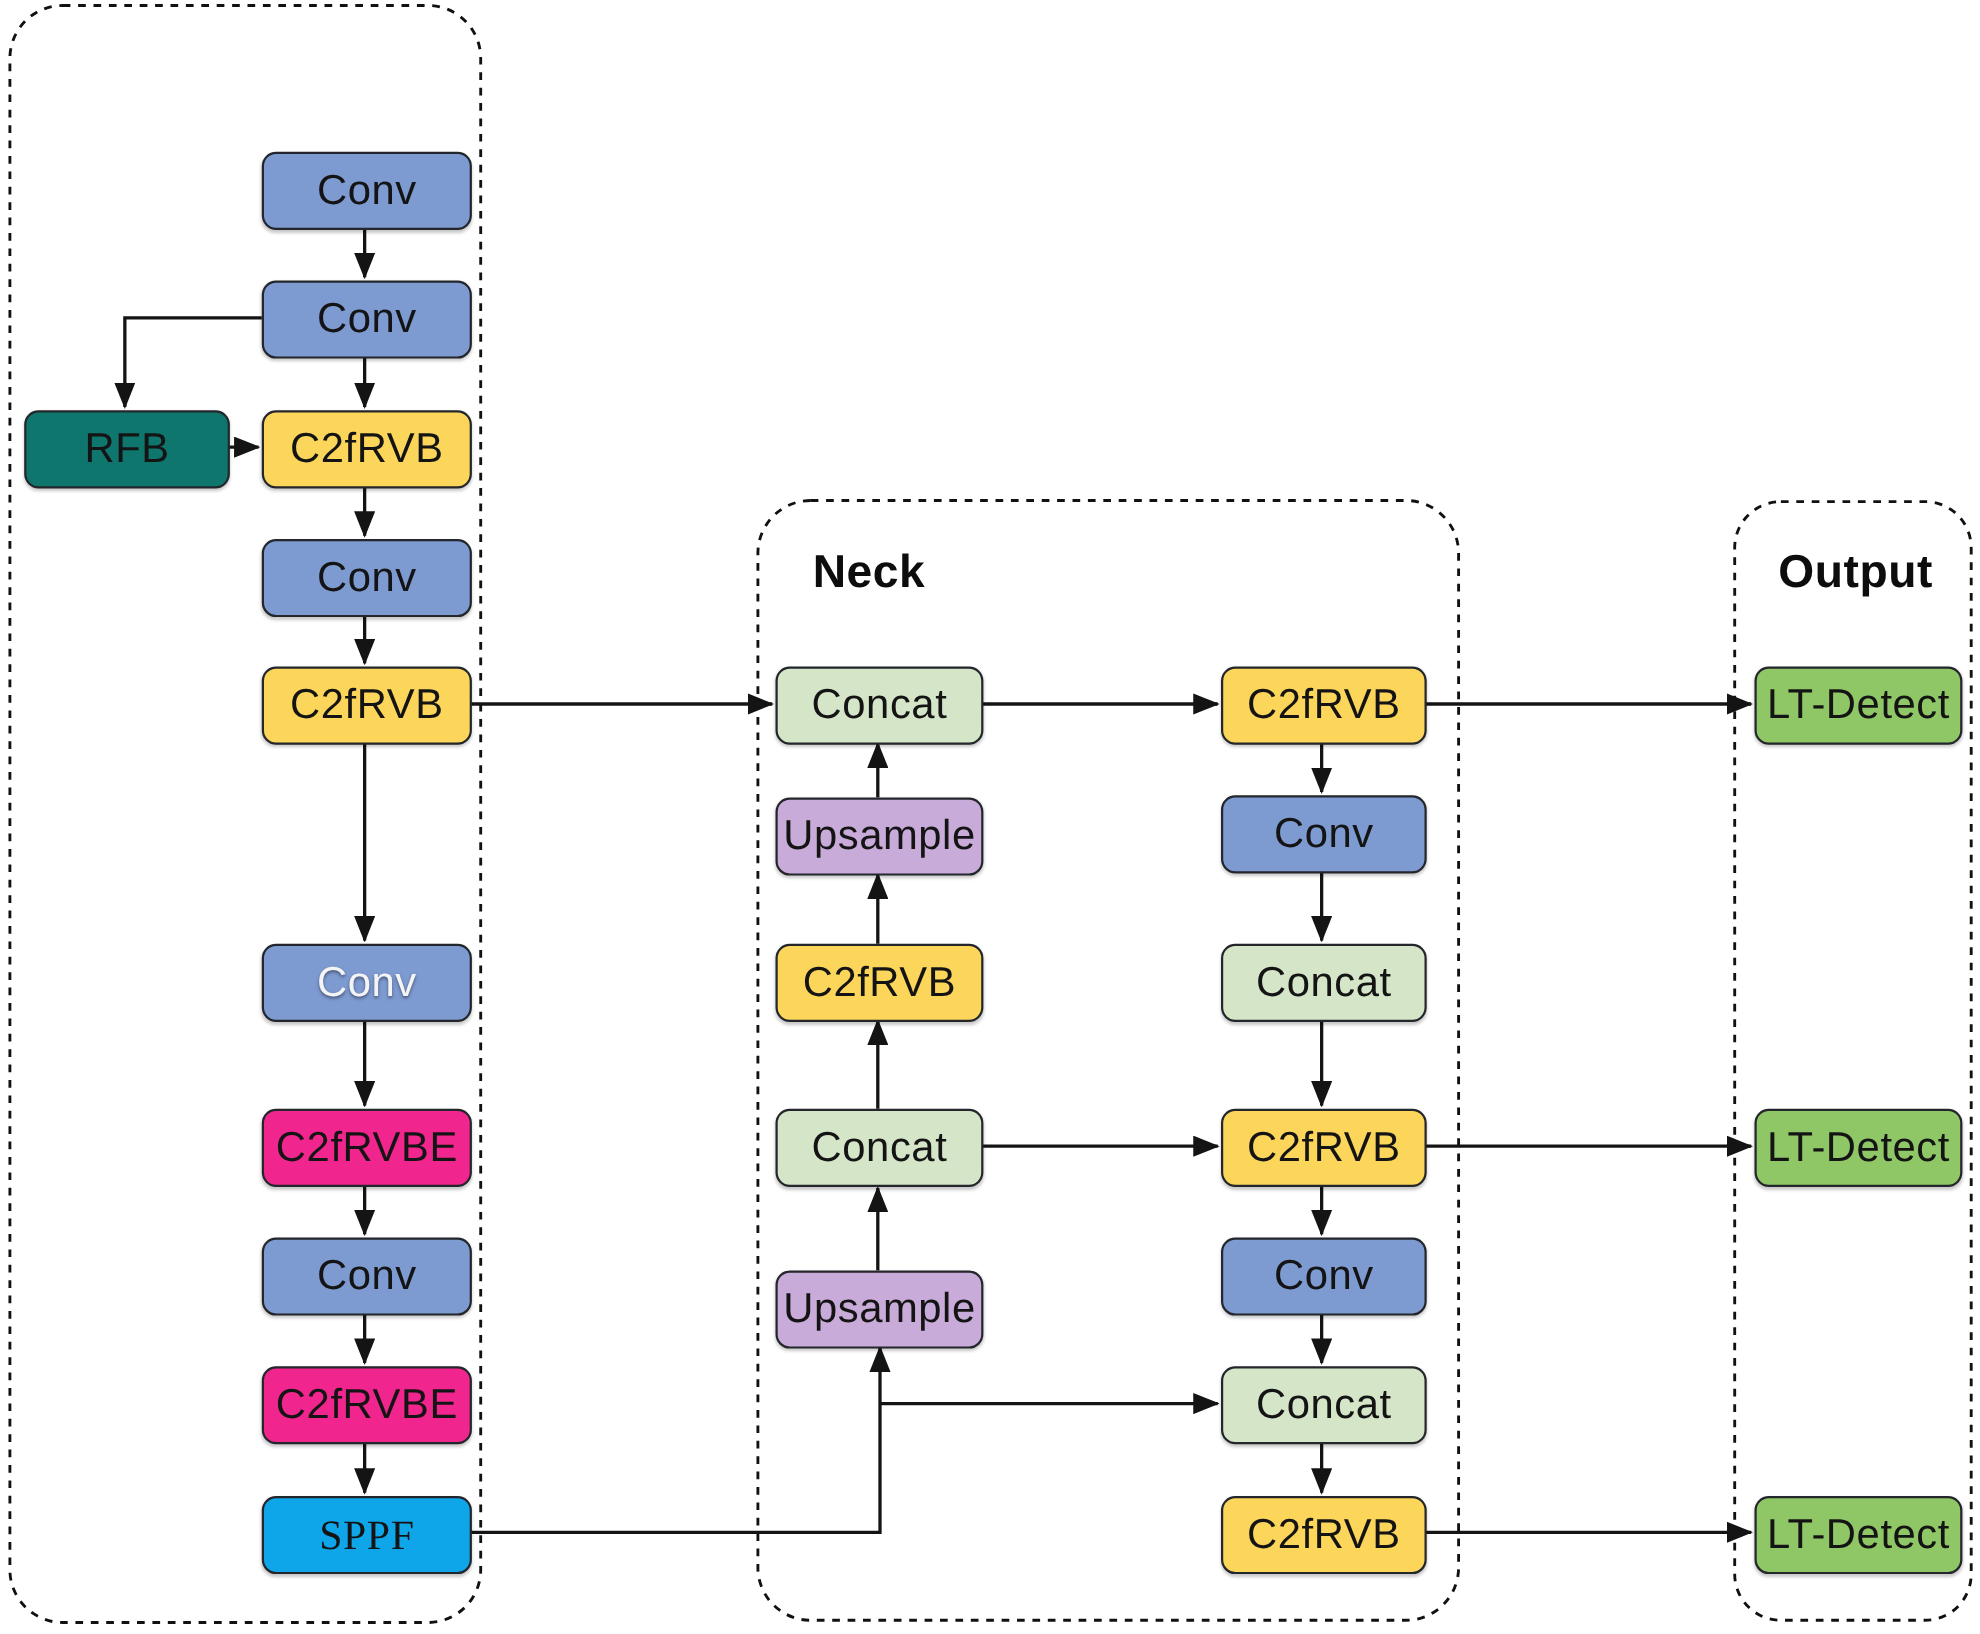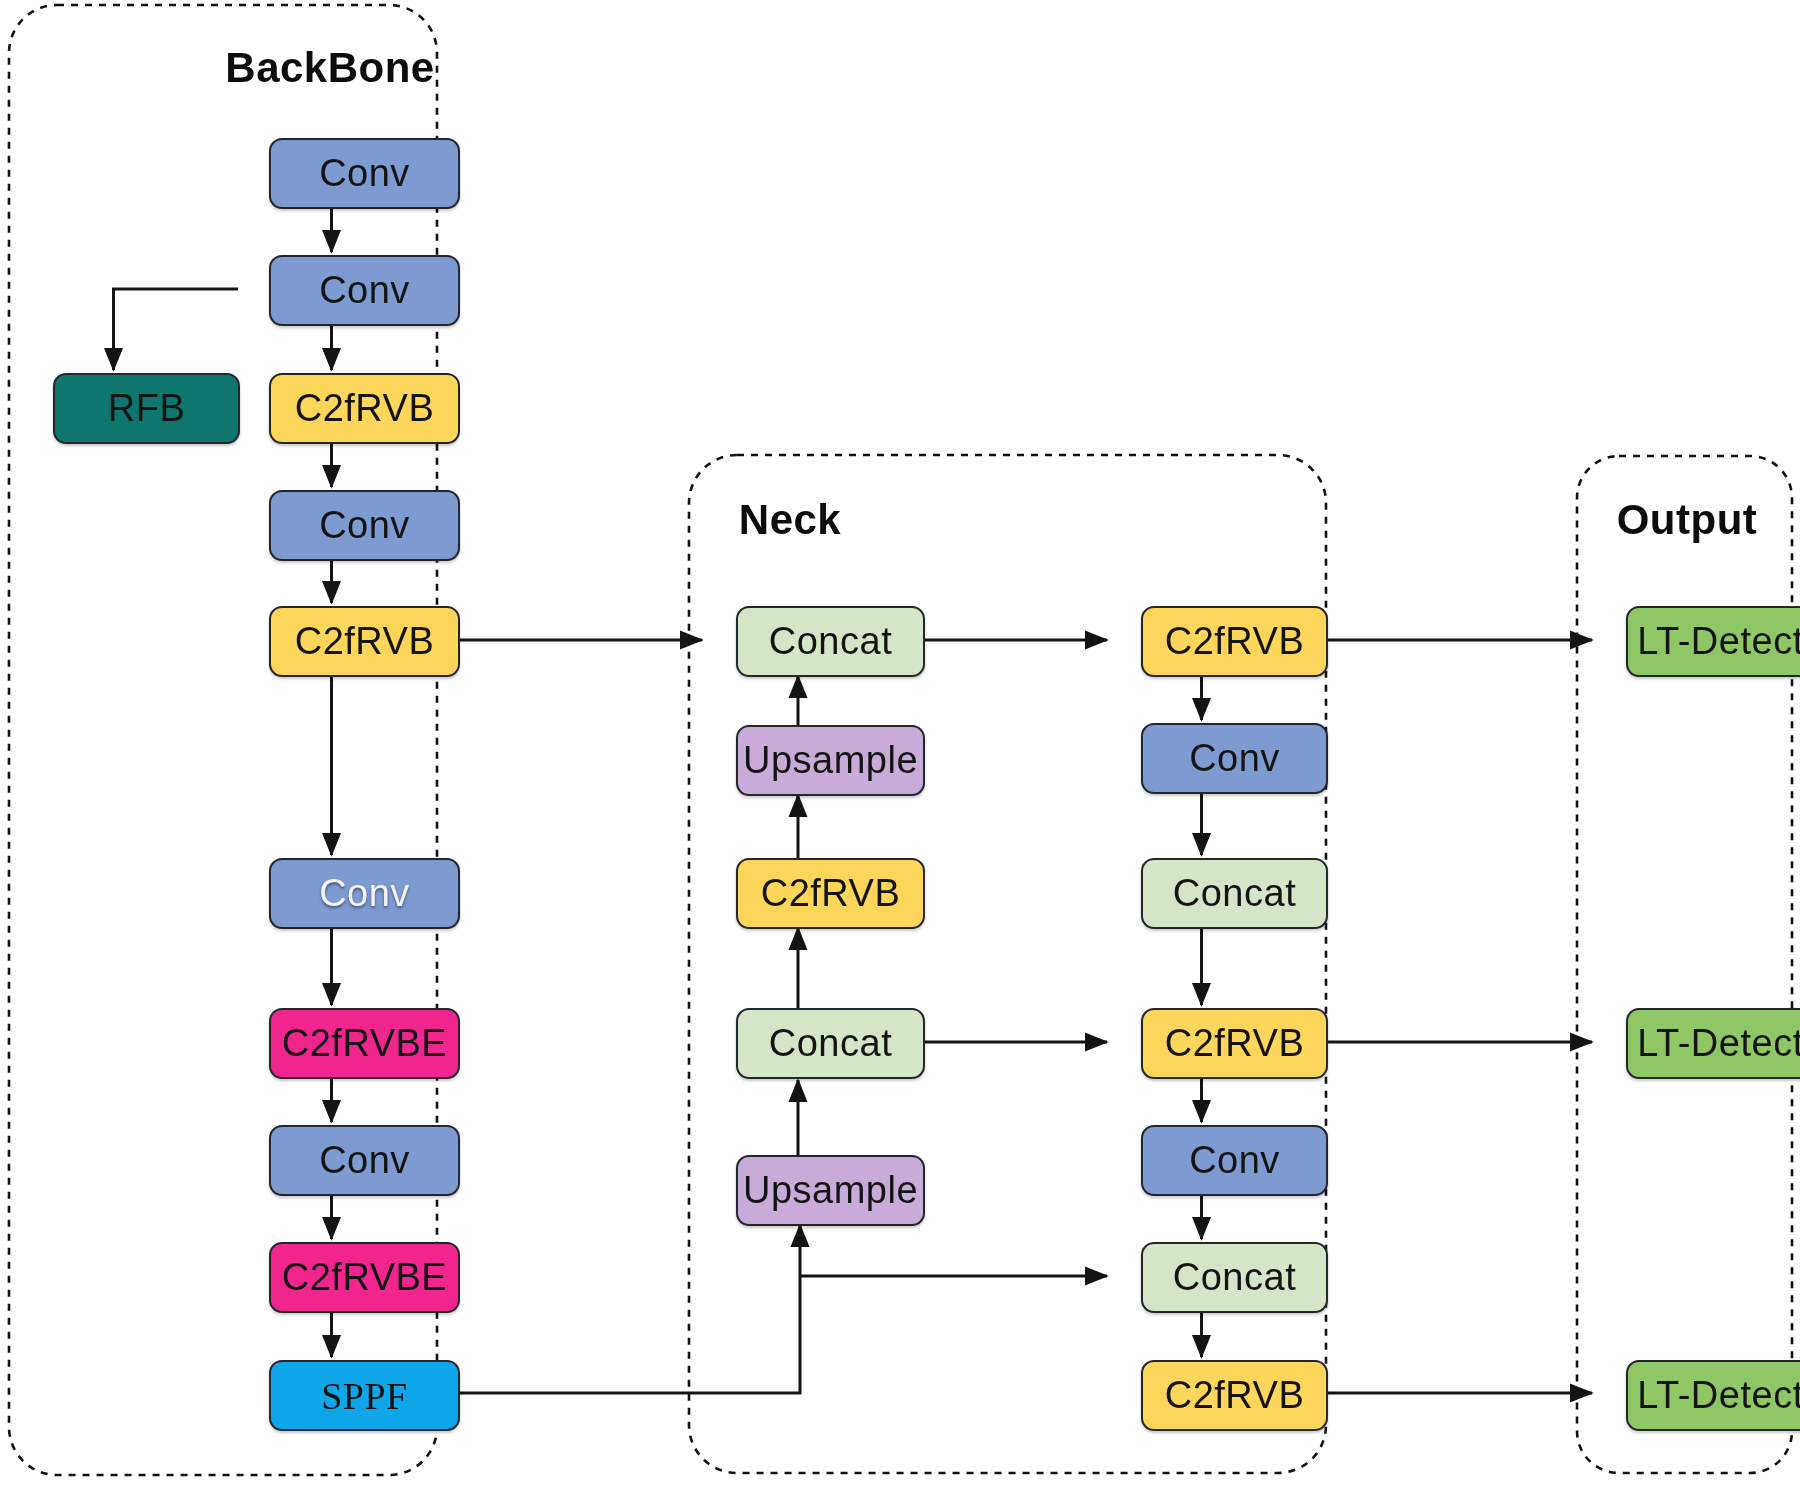--- a/index.html
+++ b/index.html
@@ -6,21 +6,21 @@
   .canvas{
     position:relative;width:1800px;height:1485px;background:#ffffff;
     font-family:"Liberation Sans","DejaVu Sans",sans-serif;overflow:hidden;
   }
   .edges{position:absolute;left:0;top:0;width:1800px;height:1485px;z-index:1;}
   .edge{stroke:#141414;stroke-width:3;fill:none;marker-end:url(#arrowhead);}
   .section-outline{fill:none;stroke:#111111;stroke-width:2.6;stroke-dasharray:7 7;}
   .node{
     position:absolute;z-index:2;display:flex;align-items:center;justify-content:center;
     border:2.6px solid #23262b;border-radius:13px;font-size:38px;color:#141414;
-    box-shadow:0 2px 3px rgba(0,0,0,0.22);letter-spacing:0.5px;white-space:nowrap;margin-left:31px;
+    box-shadow:0 2px 3px rgba(0,0,0,0.22);letter-spacing:0.5px;white-space:nowrap;
   }
   .node.white-label{color:#f4f4f4;text-shadow:0 2px 3px rgba(0,0,0,0.45);}
   .section-title{
     position:absolute;z-index:2;font-size:42px;font-weight:bold;color:#0d0d0d;
     text-align:center;letter-spacing:0.5px;
   }
 </style>
 </head>
 <body>
 
@@ -65,21 +65,20 @@
     <path class="edge" d="M800,1276 H1107"></path>
 
     <path class="edge" d="M1201.5,673 V720"></path>
     <path class="edge" d="M1201.5,790 V855"></path>
     <path class="edge" d="M1201.5,925 V1005"></path>
     <path class="edge" d="M1201.5,1075 V1122"></path>
     <path class="edge" d="M1201.5,1192 V1239"></path>
     <path class="edge" d="M1201.5,1309 V1357"></path>
   </svg>
 
-  <div class="section-title" style="left:205px;top:44px;width:250px;">BackBone</div>
   <div class="section-title" style="left:665px;top:496px;width:250px;">Neck</div>
   <div class="section-title" style="left:1562px;top:496px;width:250px;">Output</div>
 
   <div class="node" style="left: 238px; top: 138px; width: 187px; height: 67px; background-color: rgb(125, 154, 209);">Conv</div>
   <div class="node" style="left: 238px; top: 255px; width: 187px; height: 67px; background-color: rgb(125, 154, 209);">Conv</div>
   <div class="node" style="left: 22px; top: 373px; width: 183px; height: 67px; background-color: #0f766e;">RFB</div>
   <div class="node" style="left: 238px; top: 373px; width: 187px; height: 67px; background-color: rgb(252, 213, 91);">C2fRVB</div>
   <div class="node" style="left: 238px; top: 490px; width: 187px; height: 67px; background-color: rgb(125, 154, 209);">Conv</div>
   <div class="node" style="left: 238px; top: 606px; width: 187px; height: 67px; background-color: rgb(252, 213, 91);">C2fRVB</div>
   <div class="node white-label" style="left: 238px; top: 858px; width: 187px; height: 67px; background-color: rgb(125, 154, 209);">Conv</div>

